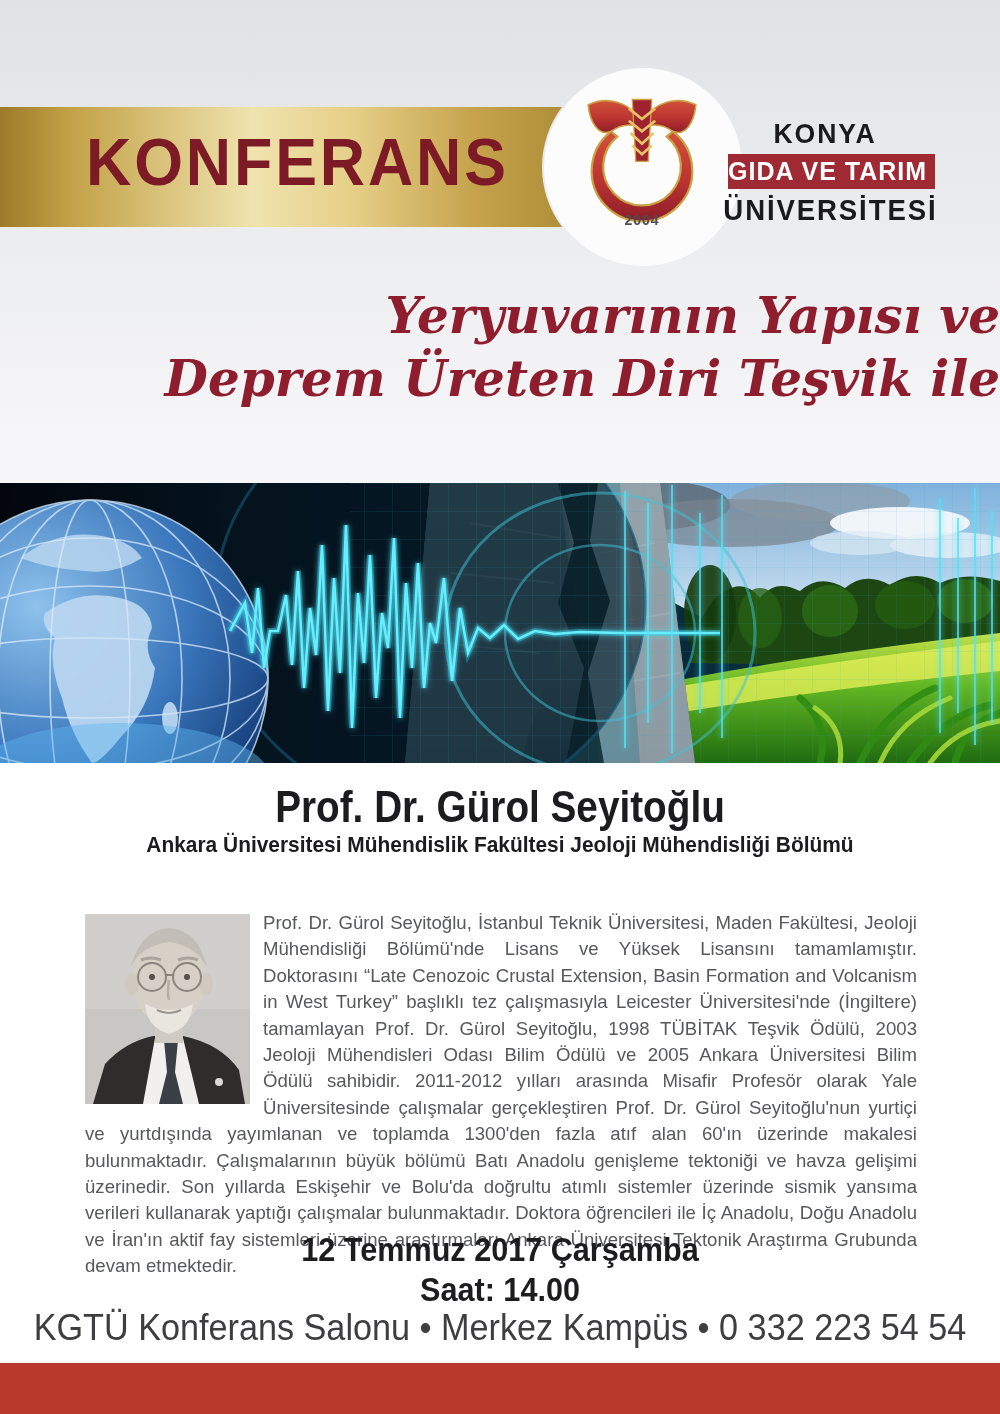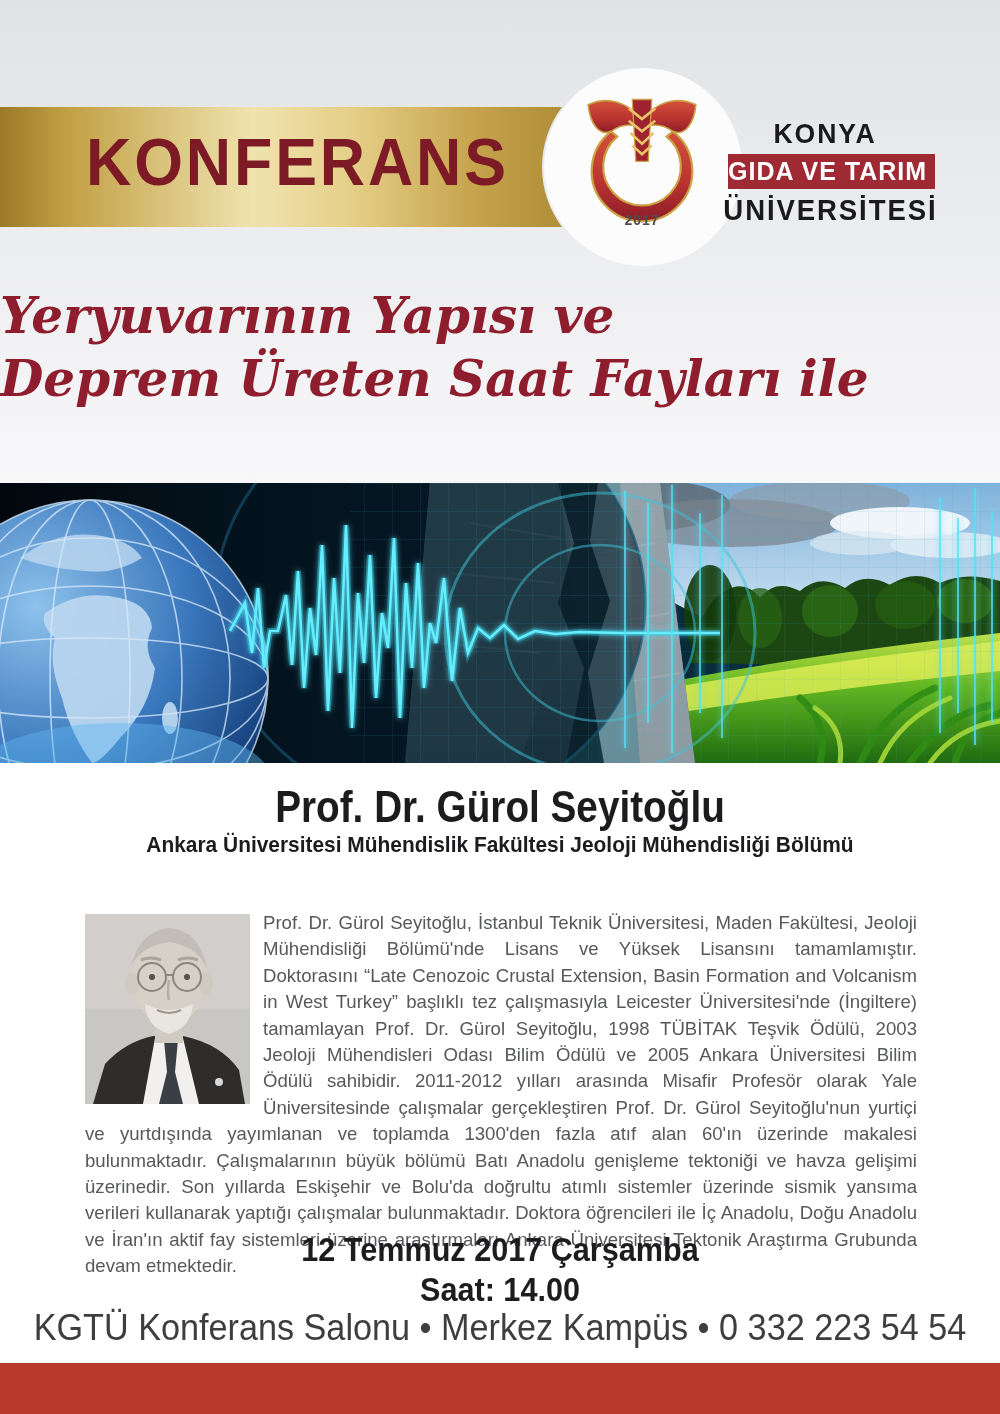--- a/index.html
+++ b/index.html
@@ -21,21 +21,21 @@
   #logo-year{left:592px;top:212px;width:100px;text-align:center;
     font-size:14px;font-weight:700;color:#4e4e50;letter-spacing:1px;}
   #univ-city{left:718px;top:118px;width:214px;text-align:center;
     font-size:28px;font-weight:700;color:#1a1a1c;letter-spacing:2px;transform:scaleX(.95);}
   #univ-box{left:728px;top:154px;width:207px;height:35px;background:#a02a33;
     text-align:left;line-height:35px;font-size:25px;font-weight:700;color:#ffffff;
     letter-spacing:1px;}
   #univ-bottom{left:718px;top:194px;width:214px;text-align:center;
     font-size:29px;font-weight:700;color:#1a1a1c;letter-spacing:2px;transform:scaleX(.95);}
   
-  #title{left:0;top:284px;width:1000px;text-align:left;
+  #title{left:0;top:284px;width:1000px;text-align:right;
     font-family:"DejaVu Serif","Liberation Serif",serif;font-style:italic;font-weight:700;
     font-size:50px;line-height:63px;color:#8e1e2d;}
   
   #hero-svg{left:0;top:483px;width:1000px;height:280px;display:block;}
   
   #speaker-name{left:0;top:782px;width:1000px;text-align:center;
     font-size:44px;font-weight:700;color:#1c1c1e;transform:scaleX(.88);}
   #speaker-affiliation{left:0;top:832px;width:1000px;text-align:center;
     font-size:22px;font-weight:700;color:#1c1c1e;transform:scaleX(.95);}
   
@@ -84,29 +84,29 @@
   <path d="M85 28 C70 6 45 0 24 10 C26 30 36 46 50 40 C62 32 74 30 85 38 Z" fill="url(#redg)" stroke="#caa143" stroke-width="1.8"></path>
   <path d="M85 28 C100 6 125 0 146 10 C144 30 134 46 120 40 C108 32 96 30 85 38 Z" fill="url(#redg)" stroke="#caa143" stroke-width="1.8"></path>
   <polygon points="74,4 96,4 92,74 78,74" fill="#9e2230" stroke="#caa143" stroke-width="1.5"></polygon>
   <g stroke="#e8c468" stroke-width="3" fill="none">
     <path d="M70 14 L85 26 L100 14"></path>
       <path d="M70 28 L85 40 L100 28"></path>
     <path d="M72 42 L85 54 L98 42"></path>
       <path d="M74 56 L85 66 L96 56"></path>
   </g>
 </svg>
-<div id="logo-year" class="abs">2017</div>
+<div id="logo-year" class="abs">2004</div>
 
 <div id="univ-city" class="abs">KONYA</div>
 <div id="univ-box" class="abs">GIDA VE TARIM</div>
 <div id="univ-bottom" class="abs">ÜNİVERSİTESİ</div>
 
 <div id="title" class="abs">
   <div>Yeryuvarının Yapısı ve</div>
-  <div>Deprem Üreten Saat Fayları ile</div>
+  <div>Deprem Üreten Diri Teşvik ile</div>
 </div>
 
 <svg id="hero-svg" class="abs" viewBox="0 0 1000 280" preserveAspectRatio="none">
   <defs>
     <linearGradient id="navy" x1="0" y1="0" x2="1" y2="0">
       <stop offset="0" stop-color="#03060d"></stop>
         <stop offset=".5" stop-color="#062231"></stop>
         <stop offset="1" stop-color="#0b3a4a"></stop>
     </linearGradient>
     <radialGradient id="globeg" cx=".35" cy=".3" r=".95">

